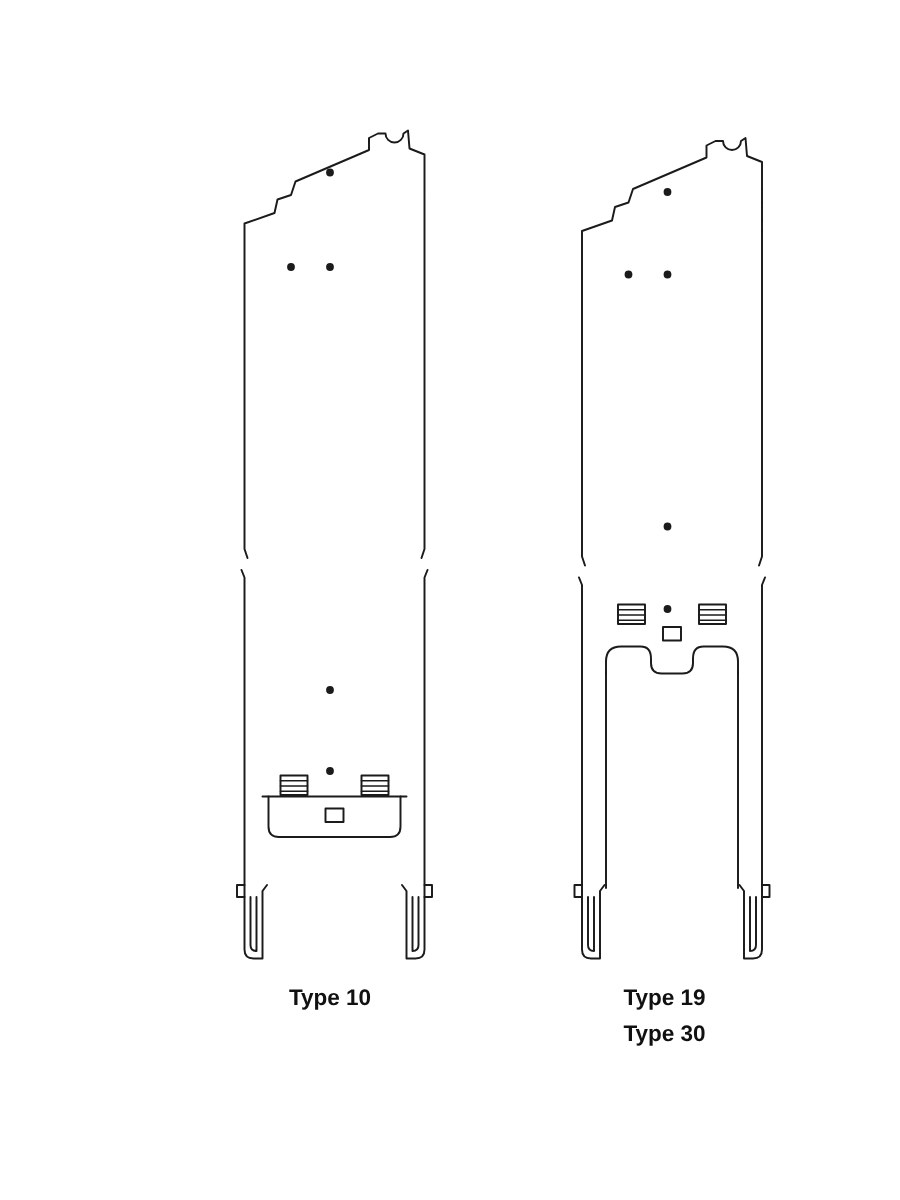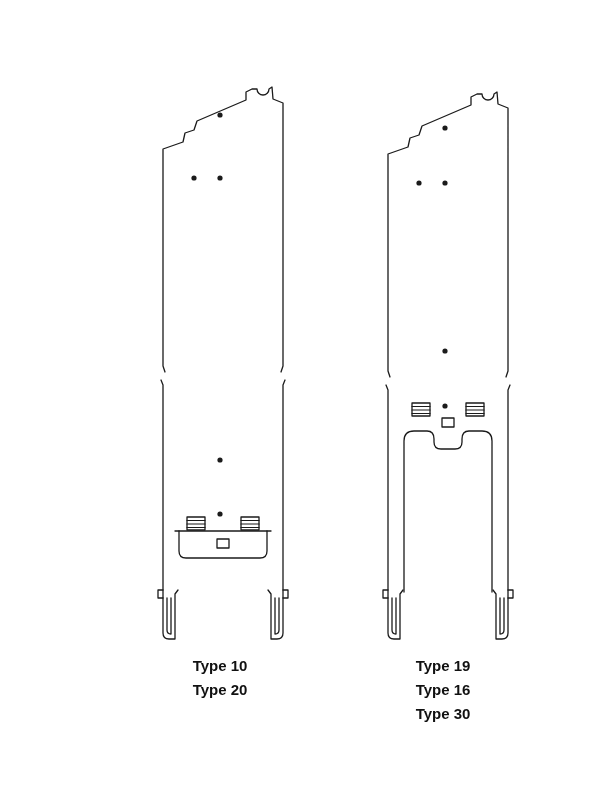--- a/index.html
+++ b/index.html
@@ -128,22 +128,20 @@
       <circle class="hole" cx="445" cy="128" r="2.6"></circle>
       <circle class="hole" cx="419" cy="183" r="2.6"></circle>
       <circle class="hole" cx="445" cy="183" r="2.6"></circle>
       <circle class="hole" cx="445" cy="351" r="2.6"></circle>
       <circle class="hole" cx="445" cy="406" r="2.6"></circle>
     </g>
   </svg>
 
   <div class="label-block label-block-left">
     <div>Type 10</div>
-    <div>Type 20</div>
   </div>
 
   <div class="label-block label-block-right">
     <div>Type 19</div>
-    <div>Type 16</div>
     <div>Type 30</div>
   </div>
 
 </div>
 
 </body></html>

